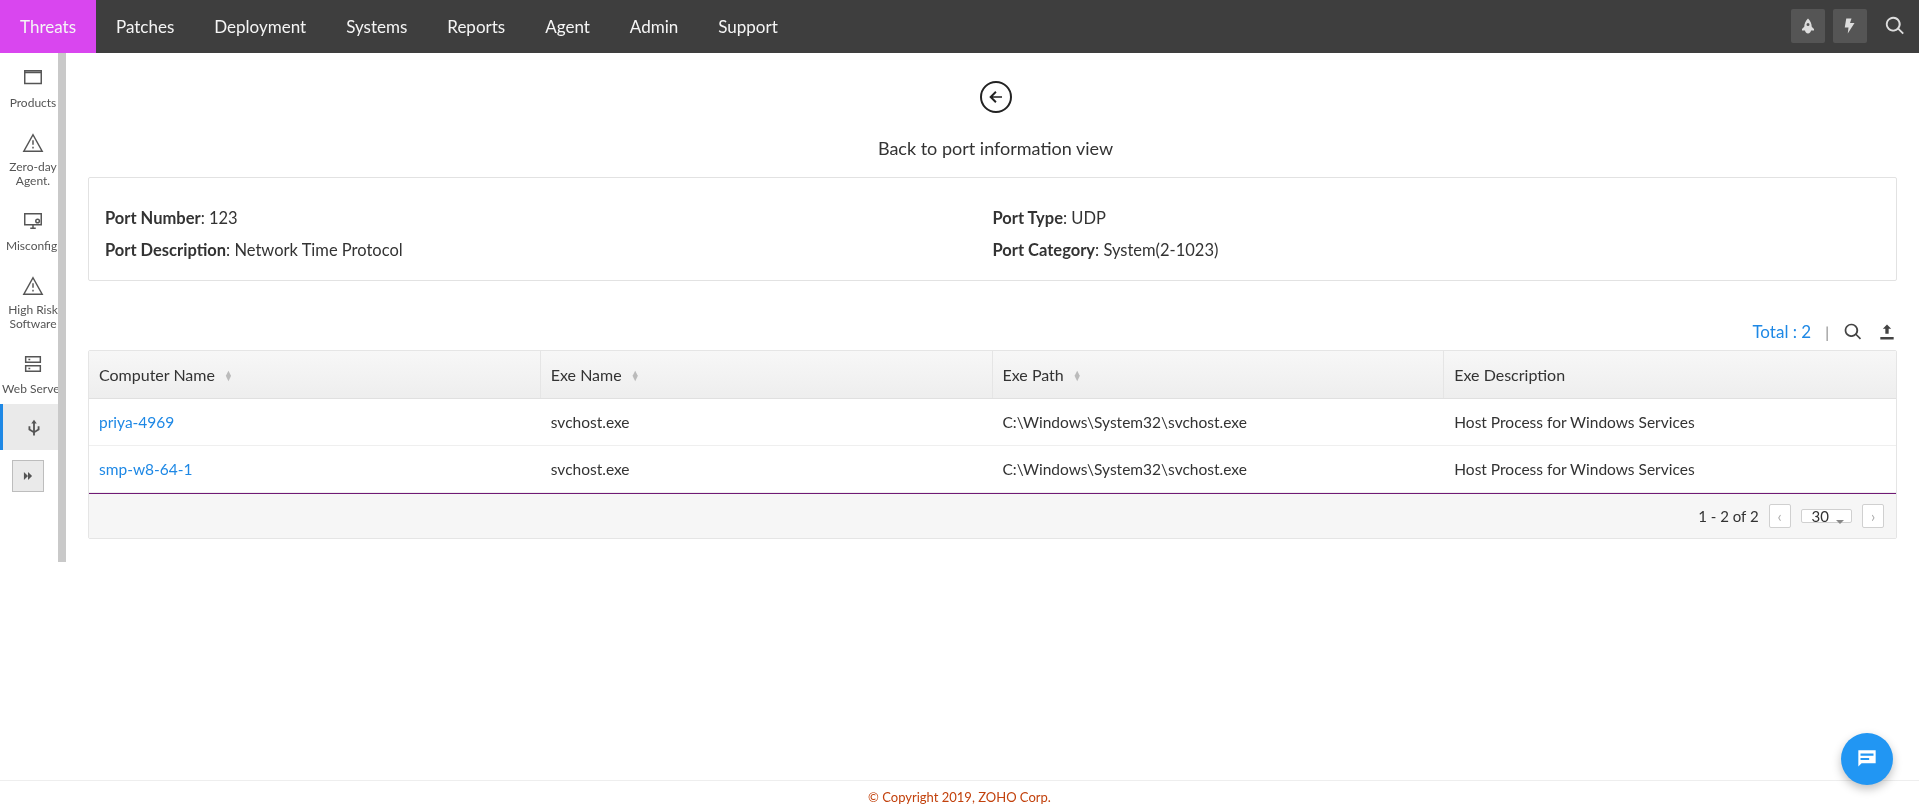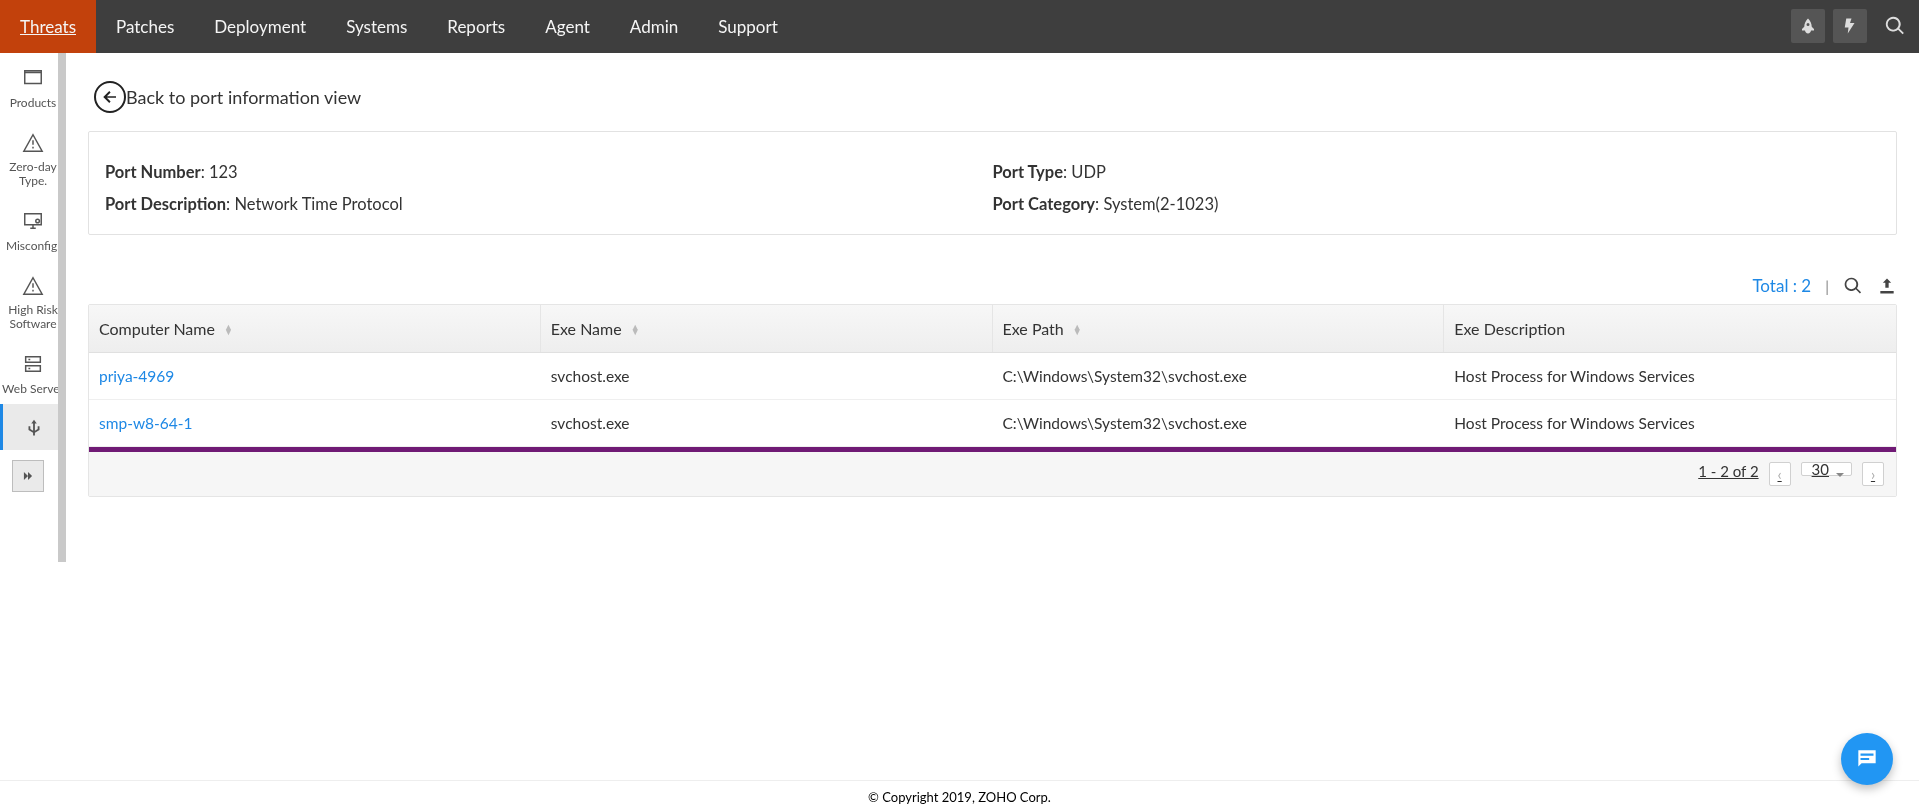--- a/index.html
+++ b/index.html
@@ -1,38 +1,38 @@
 <!DOCTYPE html>
 <html><head>
 <meta charset="utf-8">
 <style>
   * { box-sizing: border-box; margin: 0; padding: 0; }
   html, body { height: 100%; font-family: "Lato", "Segoe UI", Arial, sans-serif; font-size: 15px; color: #333; background:#fff;}
   body { display:flex; flex-direction:column; }
   
   .topnav { background:#3e3e3e; height:53px; display:flex; align-items:stretch; color:#fff; }
   .topnav .nav-item { display:flex; align-items:center; padding:0 20px; cursor:pointer; font-size:17px; color:#f5f5f5;}
-  .topnav .nav-item.active { background:#c2410c;text-decoration:underline; }
+  .topnav .nav-item.active { background:#d946ef; }
   .topnav .spacer { flex:1; }
   .topnav .icon-btn { width:34px; height:34px; margin:9px 4px; display:flex; align-items:center; justify-content:center; background:#555; border-radius:2px; cursor:pointer;}
   .topnav .icon-btn.plain { background:transparent; width:40px;}
   .topnav svg { fill:#ddd; }
   
   .main { flex:1; display:flex; overflow:hidden;}
   
   .sidebar-wrap { width:66px; background:#fff; border-right:0; position:relative; flex-shrink:0;}
   .sidebar-scroll { position:absolute; top:0; right:0; width:8px; height:70%; background:#c9c9c9; border-radius:0;}
   .sidebar { width:66px; display:flex; flex-direction:column; align-items:stretch; }
   .side-item { display:flex; flex-direction:column; align-items:center; justify-content:center; padding:14px 2px 8px; font-size:12px; color:#555; text-align:center; cursor:pointer; gap:4px; line-height:1.15;}
   .side-item.active { background:#eaeaea; border-left:3px solid #1e88e5; padding-left:0;}
   .side-item svg { fill:#555; }
   .side-expand { width:32px; height:32px; margin:10px 0 0 12px; border:1px solid #bdbdbd; display:flex; align-items:center; justify-content:center; cursor:pointer; background:#eaeaea;}
   
   .content { flex:1; padding:20px 22px 10px; overflow:auto; }
-  .backrow { display:flex; align-items:center; gap:0; margin:8px 0 18px 6px;}
+  .backrow { display:flex; align-items:center; gap:24px; margin:8px 0 18px 6px;flex-direction:column;}
   .backrow .back-circle { width:32px; height:32px; border:2px solid #222; border-radius:50%; display:flex; align-items:center; justify-content:center; cursor:pointer;}
   .backrow .back-label { font-size:18px; color:#333;}
   
   .infobox { border:1px solid #e2e2e2; border-radius:2px; padding:24px 16px 14px; margin-bottom:40px;}
   .inforow { display:flex; }
   .infocell { flex:1; padding:6px 0; font-size:16.5px;}
   .infocell .lbl { font-weight:700; }
   
   .tblbar { display:flex; justify-content:flex-end; align-items:center; gap:14px; margin-bottom:8px; color:#444;}
   .tblbar .total { color:#1e88e5; font-size:17px;}
@@ -43,26 +43,26 @@
   .tbl { border:1px solid #e5e5e5; border-radius:2px; width:100%;}
   .thead { display:flex; background:linear-gradient(#f7f7f7,#eeeeee); border-bottom:1px solid #e0e0e0;}
   .th { padding:14px 10px; font-size:16px; color:#333; display:flex; align-items:center; gap:9px; border-right:1px solid #e5e5e5;}
   .th:last-child{border-right:none;}
   .th .sort { display:flex; flex-direction:column; line-height:5px; color:#bbb; font-size:9px;}
   .col1{width:25%;} .col2{width:25%;} .col3{width:25%;} .col4{width:25%;}
   .trow { display:flex; border-bottom:1px solid #efefef;}
   .td { padding:14px 10px; font-size:15.5px; color:#333;}
   .td.link { color:#1e88e5; cursor:pointer;}
   
-  .tfoot { display:flex; justify-content:flex-end; gap:10px; padding:10px 12px; background:#f6f6f6; border-top:5px solid #701a75;text-decoration:underline;}
+  .tfoot { display:flex; justify-content:flex-end; align-items:center; gap:10px; padding:10px 12px; background:#f6f6f6; border-top:1px solid #701a75;}
   .pgbtn { width:22px; height:24px; border:1px solid #d0d0d0; background:#fff; display:flex; align-items:center; justify-content:center; color:#aaa; cursor:pointer; border-radius:2px;}
   .pgsel { height:14px; border:1px solid #d0d0d0; background:#fff; display:flex; align-items:center; padding:0 22px 0 10px; position:relative; cursor:pointer; border-radius:2px;}
   .pgsel:after{content:""; position:absolute; right:7px; top:10px; border:4px solid transparent; border-top-color:#888;}
   
-  .footer { text-align:center; font-size:13px; color:#000000; padding:8px 8px 6px; border-top:1px solid #eee;}
+  .footer { text-align:center; font-size:13px; color:#c2410c; padding:8px 8px 6px; border-top:1px solid #eee;}
   
   .chatfab { position:fixed; right:26px; bottom:26px; width:52px; height:52px; border-radius:50%; background:#2196f3; display:flex; align-items:center; justify-content:center; box-shadow:0 4px 10px rgba(0,0,0,.25); cursor:pointer;}
   .chatfab svg{fill:#fff;}
 </style>
 </head>
 <body>
 
 <div class="topnav">
   <div id="topnav-items" style="display: flex;">
       <div class="nav-item active">Threats</div>
@@ -99,21 +99,21 @@
         <div class="side-item">
           <span><svg width="22" height="22" viewBox="0 0 24 24">
               <path d="M3 4h18v14H3zM3 6h18" fill="none" stroke="#555" stroke-width="1.6"></path>
             </svg></span>
           <span>Products</span>
         </div>
         <div class="side-item">
           <span><svg width="22" height="22" viewBox="0 0 24 24">
               <path d="M12 3l10 18H2L12 3zm0 6v5m0 2v2" fill="none" stroke="#555" stroke-width="1.6"></path>
             </svg></span>
-          <span>Zero-day Type.</span>
+          <span>Zero-day Agent.</span>
         </div>
         <div class="side-item">
           <span><svg width="22" height="22" viewBox="0 0 24 24">
               <path d="M3 4h18v12H3zM9 20h6M12 16v4 M17 10a2 2 0 100 4 2 2 0 000-4" fill="none" stroke="#555" stroke-width="1.6"></path>
             </svg></span>
           <span>Misconfig.</span>
         </div>
         <div class="side-item">
           <span><svg width="22" height="22" viewBox="0 0 24 24">
               <path d="M12 3l10 18H2L12 3zm0 6v5m0 2v2" fill="none" stroke="#555" stroke-width="1.6"></path>

